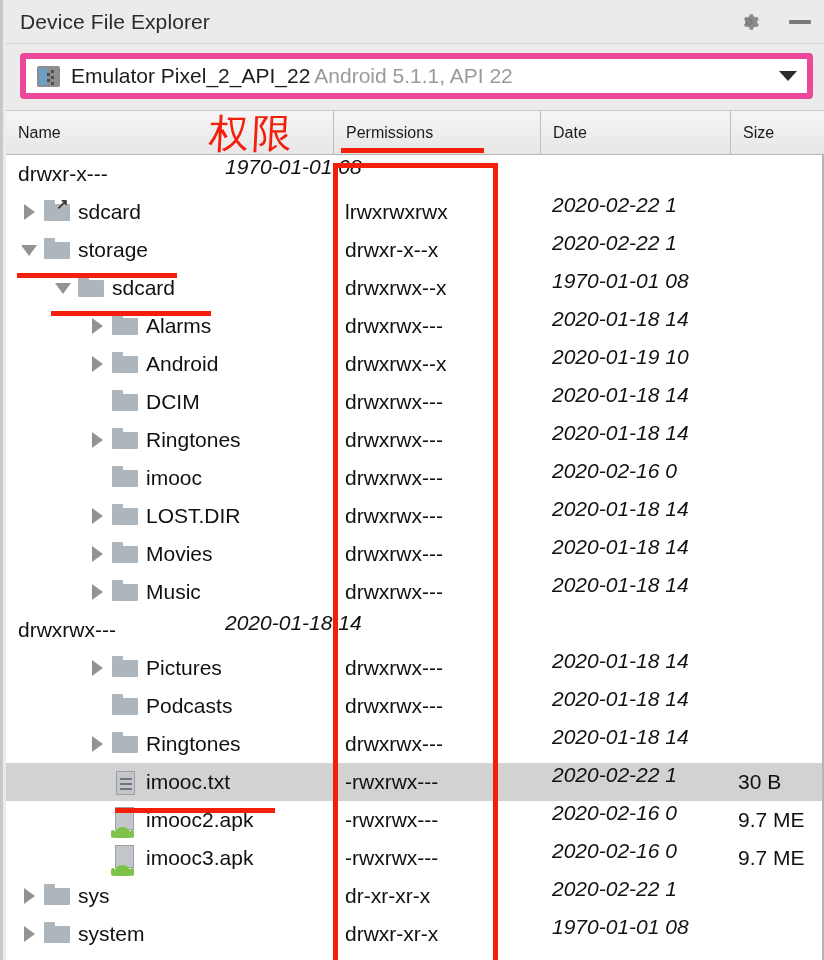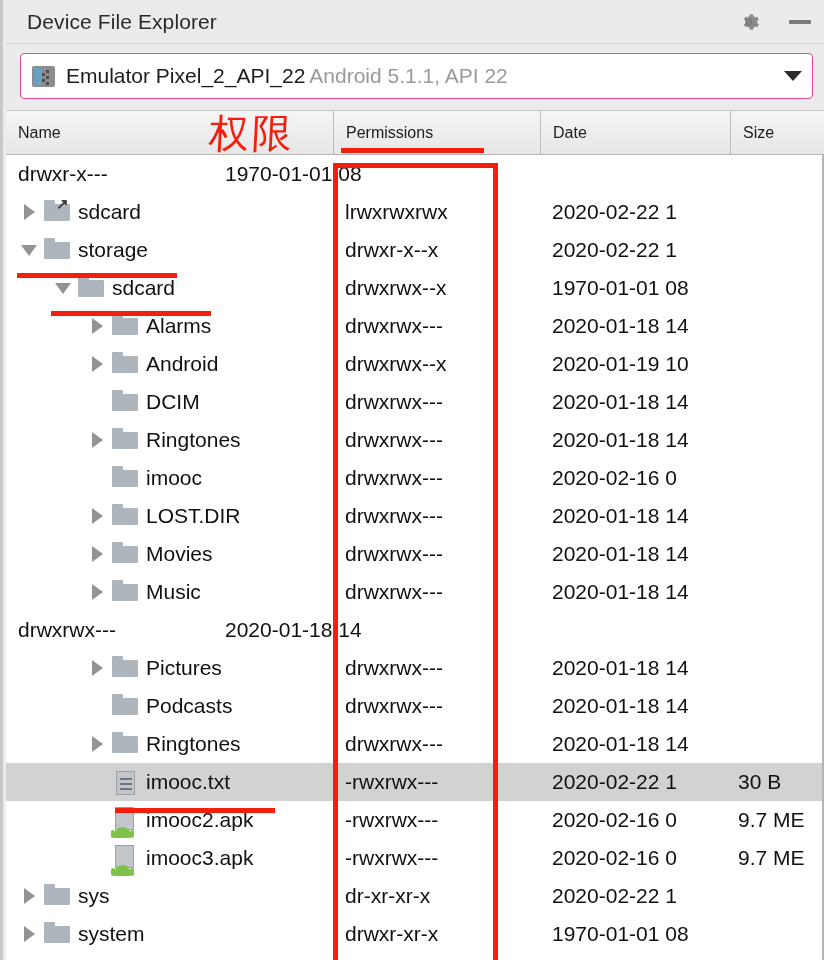--- a/index.html
+++ b/index.html
@@ -19,21 +19,21 @@
   }
 
   
   .titlebar {
     position: absolute; left: 3px; top: 0; width: 821px; height: 44px;
     background: #ebebeb;
     display: flex; align-items: center;
     border-bottom: 1px solid #d0d0d0;
   }
   .titlebar-text {
-    margin-left: 21px;
+    margin-left: 14px;
     font-size: 21px;
     color: #2b2b2b;
     letter-spacing: .1px;
     white-space: nowrap;
   }
   .titlebar-actions {
     margin-left: auto; margin-right: 16px;
     display: flex; align-items: center; gap: 28px;
   }
   .gear-ic { width: 24px; height: 24px; display: block; }
@@ -41,21 +41,21 @@
 
   
   .device-row {
     position: absolute; left: 3px; top: 45px; width: 821px; height: 62px;
     background: #ebebeb;
     display: flex; align-items: center;
   }
   .combo {
     margin: 0 14px; flex: 1; height: 46px;
     background: #ffffff;
-    border: 1px solid #ec4899;
+    border: 6px solid #ec4899;
     border-radius: 4px;
     display: flex; align-items: center;
     padding: 0 10px 0 11px;
     position: relative;
   }
   .dev-icon {
     width: 23px; height: 21px;
     background: #8d8d8d;
     border-radius: 2px;
     position: relative; flex: none;
@@ -120,22 +120,22 @@
     display: flex; align-items: center;
     overflow: hidden; flex: none;
   }
   .cell-perm {
     width: 207px; height: 100%;
     display: flex; align-items: center;
     padding-left: 12px; flex: none; overflow: hidden;
   }
   .cell-date {
     width: 190px; height: 100%;
-    display: flex; align-items: center;
-    padding-left: 12px; flex: none; overflow: hidden;
+    display: flex; align-items: flex-start;
+    padding-left: 12px; flex: none; overflow: hidden; font-style: italic;
   }
   .cell-size {
     width: 97px; height: 100%;
     display: flex; align-items: center;
     padding-left: 8px; flex: none; overflow: hidden;
   }
   .txt { font-size: 21px; color: #111111; }
   .txt.clip { display: block; overflow: hidden; }
 
   .twisty {

